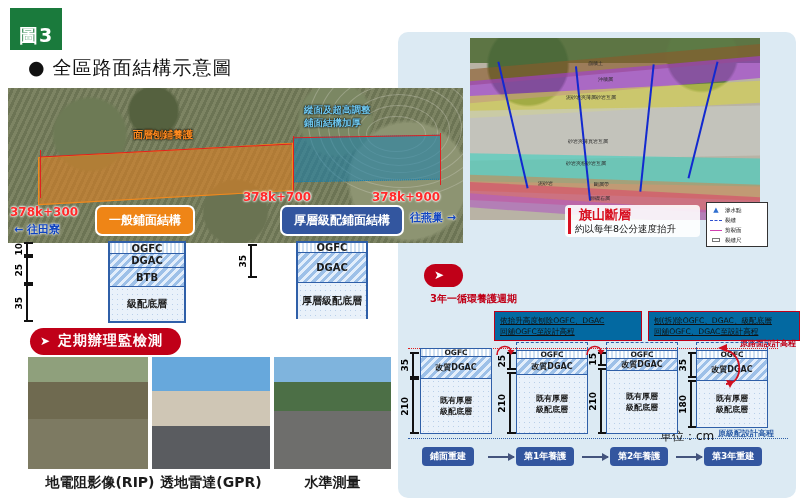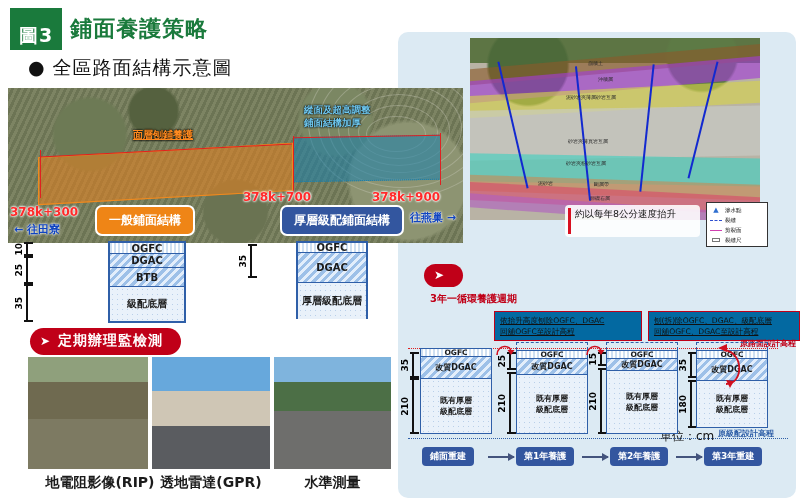--- a/index.html
+++ b/index.html
@@ -139,21 +139,20 @@
   .elev-lbl { position: absolute; font-size: 8px; font-weight: bold; color: #c00018; white-space: nowrap;}
   .elev-lbl-b { position: absolute; font-size: 8px; font-weight: bold; color: #2f5fa8; white-space: nowrap;}
   .unit-lbl { position: absolute; font-size: 12px; color: #111; }
   .cycle-sub { position: absolute; font-size: 10px; font-weight: bold; color: #c00018; }
 </style>
 </head>
 <body>
 
 <div id="header">
   <div id="fig-badge">圖3</div>
-  <div id="fig-title">鋪面養護策略</div>
 </div>
 <div id="sec1-title">● 全區路面結構示意圖</div>
 
 <div id="right-panel"></div>
 
 <div id="aerial-map">
   <div class="terr" style="left:300px;top:-40px;width:190px;height:150px;"></div>
   <div class="terr" style="left:310px;top:-28px;width:168px;height:128px;"></div>
   <div class="terr" style="left:320px;top:-16px;width:146px;height:108px;"></div>
   <div class="terr" style="left:330px;top:-5px;width:124px;height:90px;"></div>
@@ -163,21 +162,21 @@
 
   <div id="road-orange"></div>
   <div id="road-blue"></div>
 
   <div class="red-dim" style="left:32px;top:62px;width:252px;transform:skewY(-3deg);"></div>
   <div class="red-dim" style="left:286px;top:48px;width:146px;transform:skewY(-1deg);"></div>
   <div class="red-tick" style="left:32px;top:62px;height:48px;"></div>
   <div class="red-tick" style="left:285px;top:48px;height:58px;"></div>
   <div class="red-tick" style="left:432px;top:45px;height:52px;"></div>
 
-  <div class="lbl-orange" style="left:125px;top:40px;text-decoration:underline;">面層刨鋪養護</div>
+  <div class="lbl-orange" style="left:125px;top:40px;">面層刨鋪養護</div>
   <div class="lbl-blue" style="left:296px;top:15px;">縱面及超高調整</div>
   <div class="lbl-blue" style="left:296px;top:28px;">鋪面結構加厚</div>
 </div>
 
 <div class="km-label" style="left:10px;top:205px;">378k+300</div>
 <div class="km-label" style="left:243px;top:190px;">378k+700</div>
 <div class="km-label" style="left:372px;top:190px;">378k+900</div>
 <div class="dir-label" style="left:14px;top:222px;">← 往田寮</div>
 <div class="dir-label" style="left:410px;top:210px;">往燕巢 →</div>
 
@@ -251,20 +250,21 @@
   <div class="geo-lbl" style="left:96px;top:56px;">泥砂岩夾薄層砂岩互層</div>
   <div class="geo-lbl" style="left:98px;top:100px;">砂岩夾薄頁岩互層</div>
   <div class="geo-lbl" style="left:96px;top:122px;">砂岩夾粉砂岩互層</div>
   <div class="geo-lbl" style="left:68px;top:142px;">泥砂岩</div>
   <div class="geo-lbl" style="left:124px;top:143px;">斷層帶</div>
   <div class="geo-lbl" style="left:120px;top:157px;">卵礫石層</div>
 </div>
 
 <div id="fault-box">
   <div class="bar"></div>
+  <div id="fault-title" style="margin-left:6px;">旗山斷層</div>
   <div id="fault-sub" style="margin-left:2px;">約以每年8公分速度抬升</div>
 </div>
 
 <div id="geo-legend">
   <div class="lg-row">
     <span style="width:12px;text-align:center;color:#2f6fd0;font-size:7px;">▲</span>
     <span class="lg-txt">滲水點</span>
   </div>
   <div class="lg-row">
     <span style="width:12px;border-top:1.5px dashed #2f4fd0;"></span>

